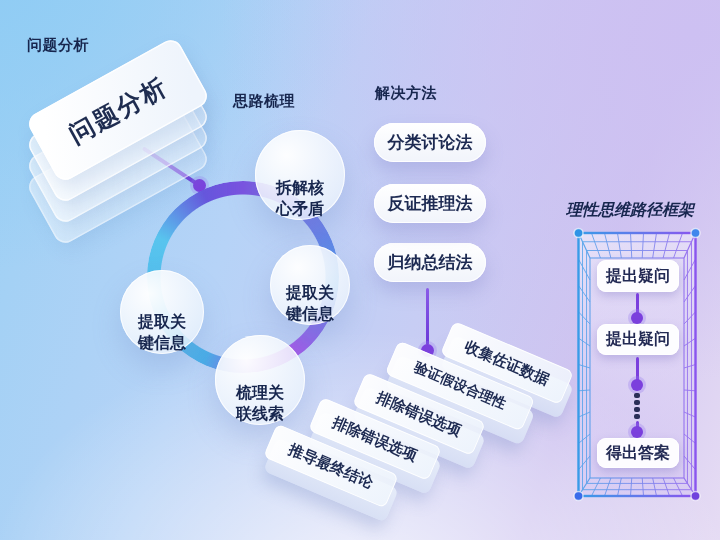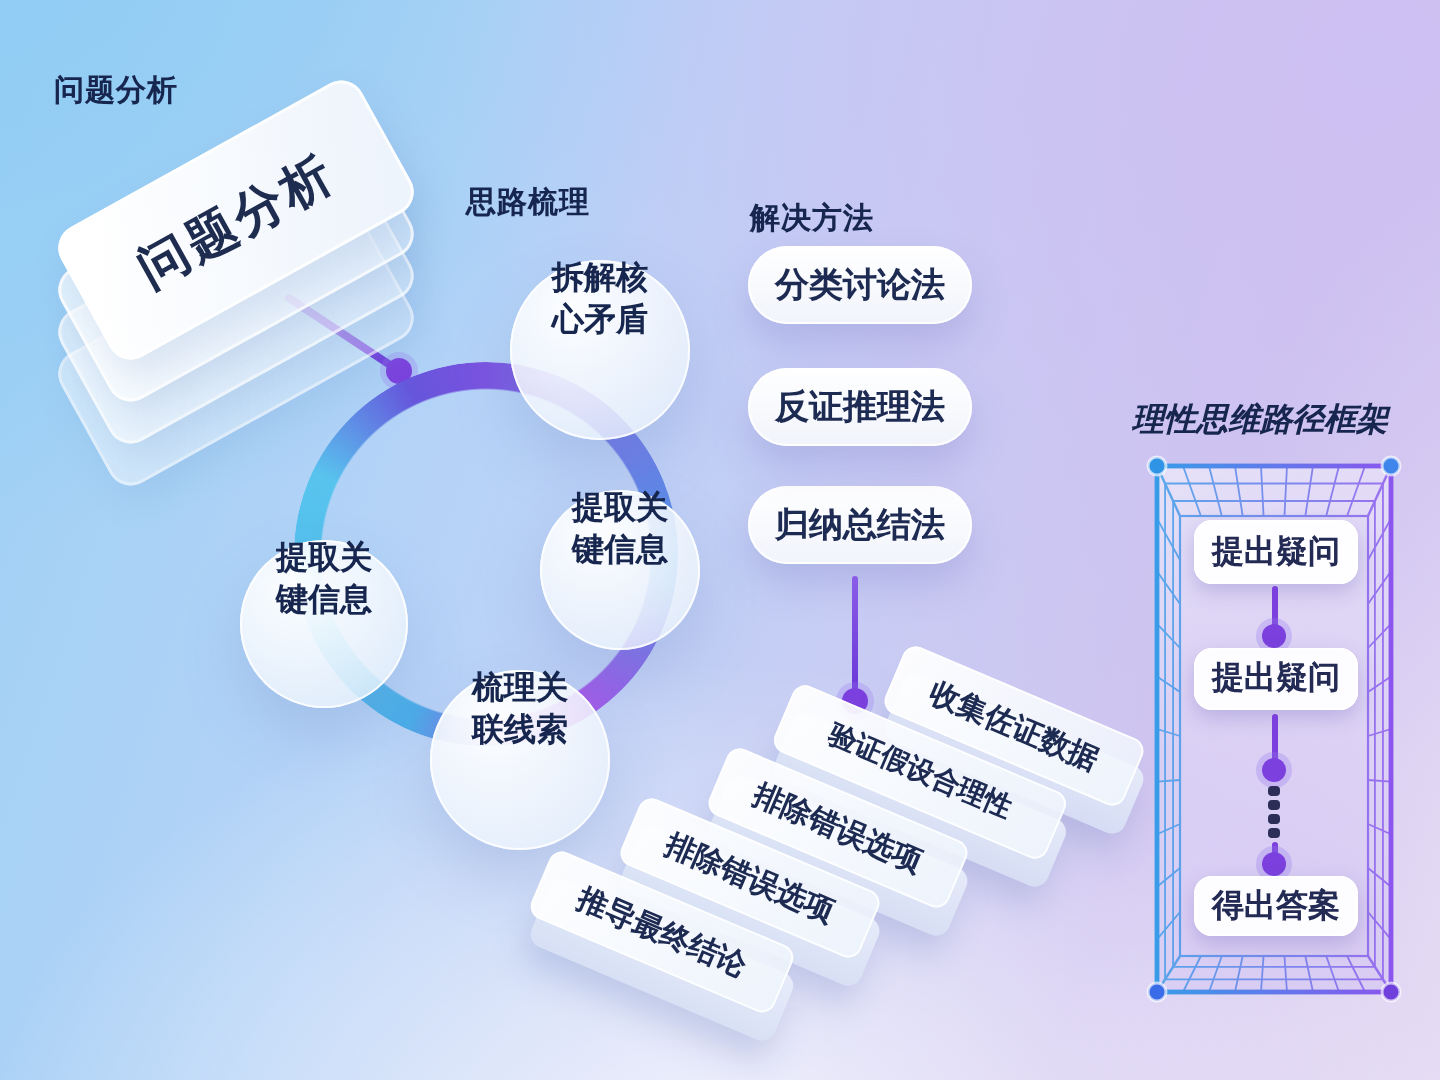--- a/index.html
+++ b/index.html
@@ -30,21 +30,21 @@
   .cline{position:absolute;background:linear-gradient(90deg,#8a5ce8,#6b38d8);border-radius:2px;}
   .cdot{position:absolute;width:13px;height:13px;border-radius:50%;background:#7b40dd;
     box-shadow:0 0 0 3px rgba(150,120,240,.28);}
 
   
   .ring{position:absolute;left:147px;top:181px;width:192px;height:192px;border-radius:50%;
     background:conic-gradient(from 0deg,#7a52e0 0deg,#6a7ae6 55deg,#4f9fe8 95deg,#7e6ae8 122deg,
       #aa58e8 150deg,#9a5ce8 172deg,#49aee8 205deg,#4fbcec 250deg,#58c4ee 295deg,#6656dc 335deg,#7a52e0 360deg);
     -webkit-mask:radial-gradient(closest-side,transparent 0 82px,#000 83px);
     mask:radial-gradient(closest-side,transparent 0 82px,#000 83px);}
-  .node{position:absolute;border-radius:50%;display:flex;align-items:flex-start;justify-content:center;
+  .node{position:absolute;border-radius:50%;display:flex;align-items:flex-end;justify-content:center;
     background:radial-gradient(circle at 35% 28%,rgba(255,255,255,.97) 0%,rgba(238,245,253,.82) 70%,rgba(226,236,250,.75) 100%);
     box-shadow:0 14px 28px rgba(120,145,200,.28), inset 0 0 0 1px rgba(255,255,255,.8);}
   .node span{display:block;width:52px;text-align:center;font-size:16px;font-weight:700;color:#17264e;line-height:1.3;}
   .node-top{left:255px;top:130px;width:90px;height:90px;}
   .node-right{left:270px;top:245px;width:80px;height:80px;}
   .node-bottom{left:215px;top:335px;width:90px;height:90px;}
   .node-left{left:120px;top:270px;width:84px;height:84px;}
 
   
   .pill{position:absolute;left:374px;width:112px;height:39px;border-radius:20px;
@@ -113,21 +113,21 @@
   <div class="node node-right">
     <span>提取关键信息</span>
   </div>
   <div class="node node-bottom">
     <span>梳理关联线索</span>
   </div>
   <div class="node node-left">
     <span>提取关键信息</span>
   </div>
 
-  <div class="lbl" style="left:375px;top:100px;text-align:center;">解决方法</div>
+  <div class="lbl" style="left:375px;top:84px;text-align:center;">解决方法</div>
   <div class="pill p1">
       <span>分类讨论法</span>
     </div>
   <div class="pill p3">
       <span>归纳总结法</span>
     </div>
   <div class="pill p2">
       <span>反证推理法</span>
     </div>
   <div class="cline" style="left:425.5px;top:288px;width:3.5px;height:57px;background:linear-gradient(#8a5ce8,#6b38d8);"></div>

